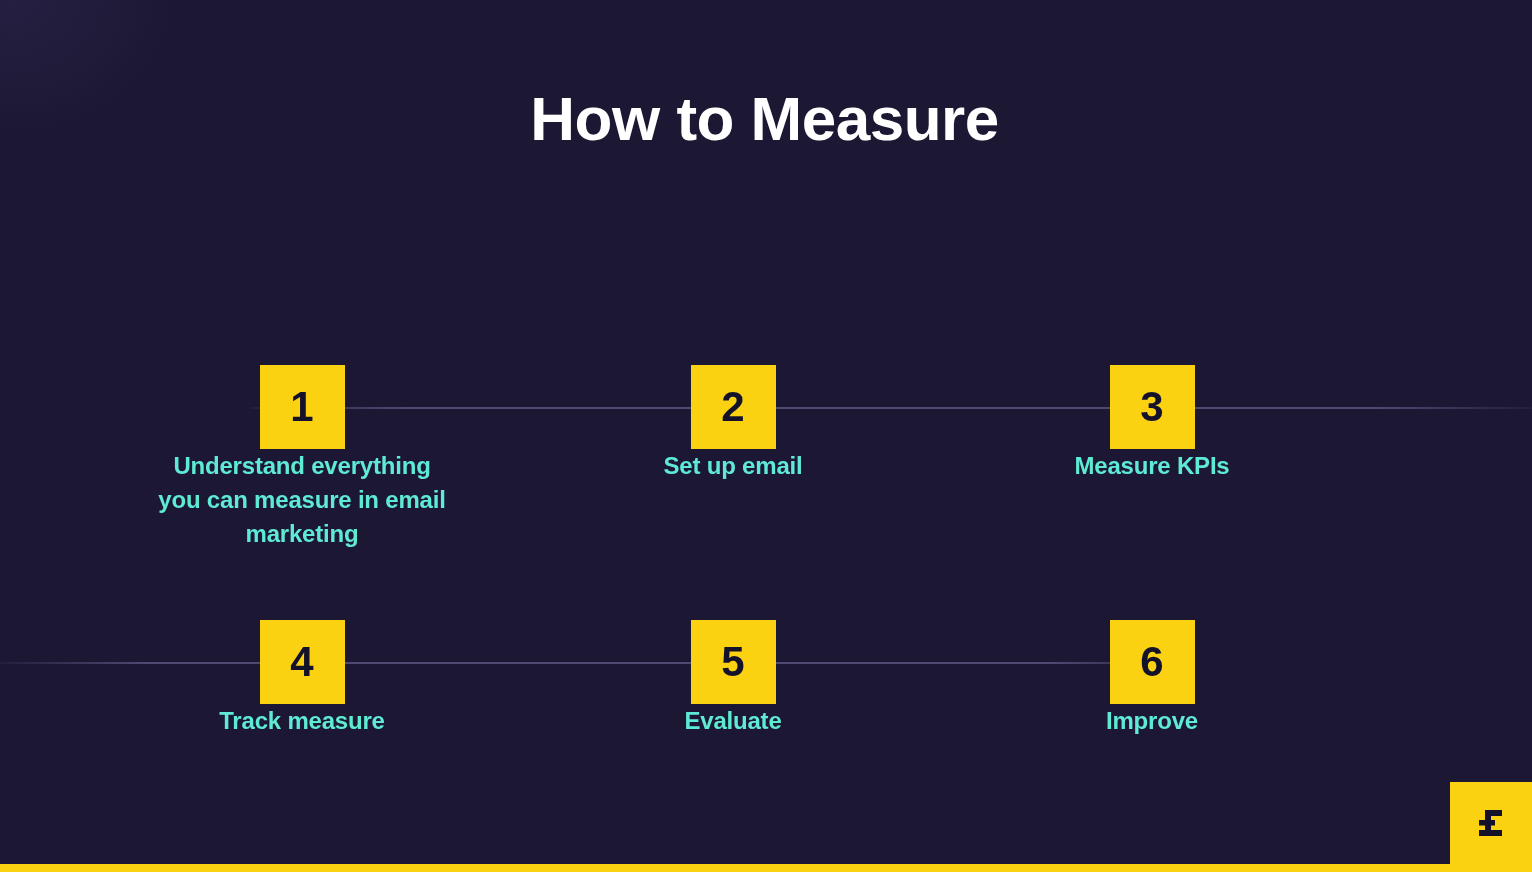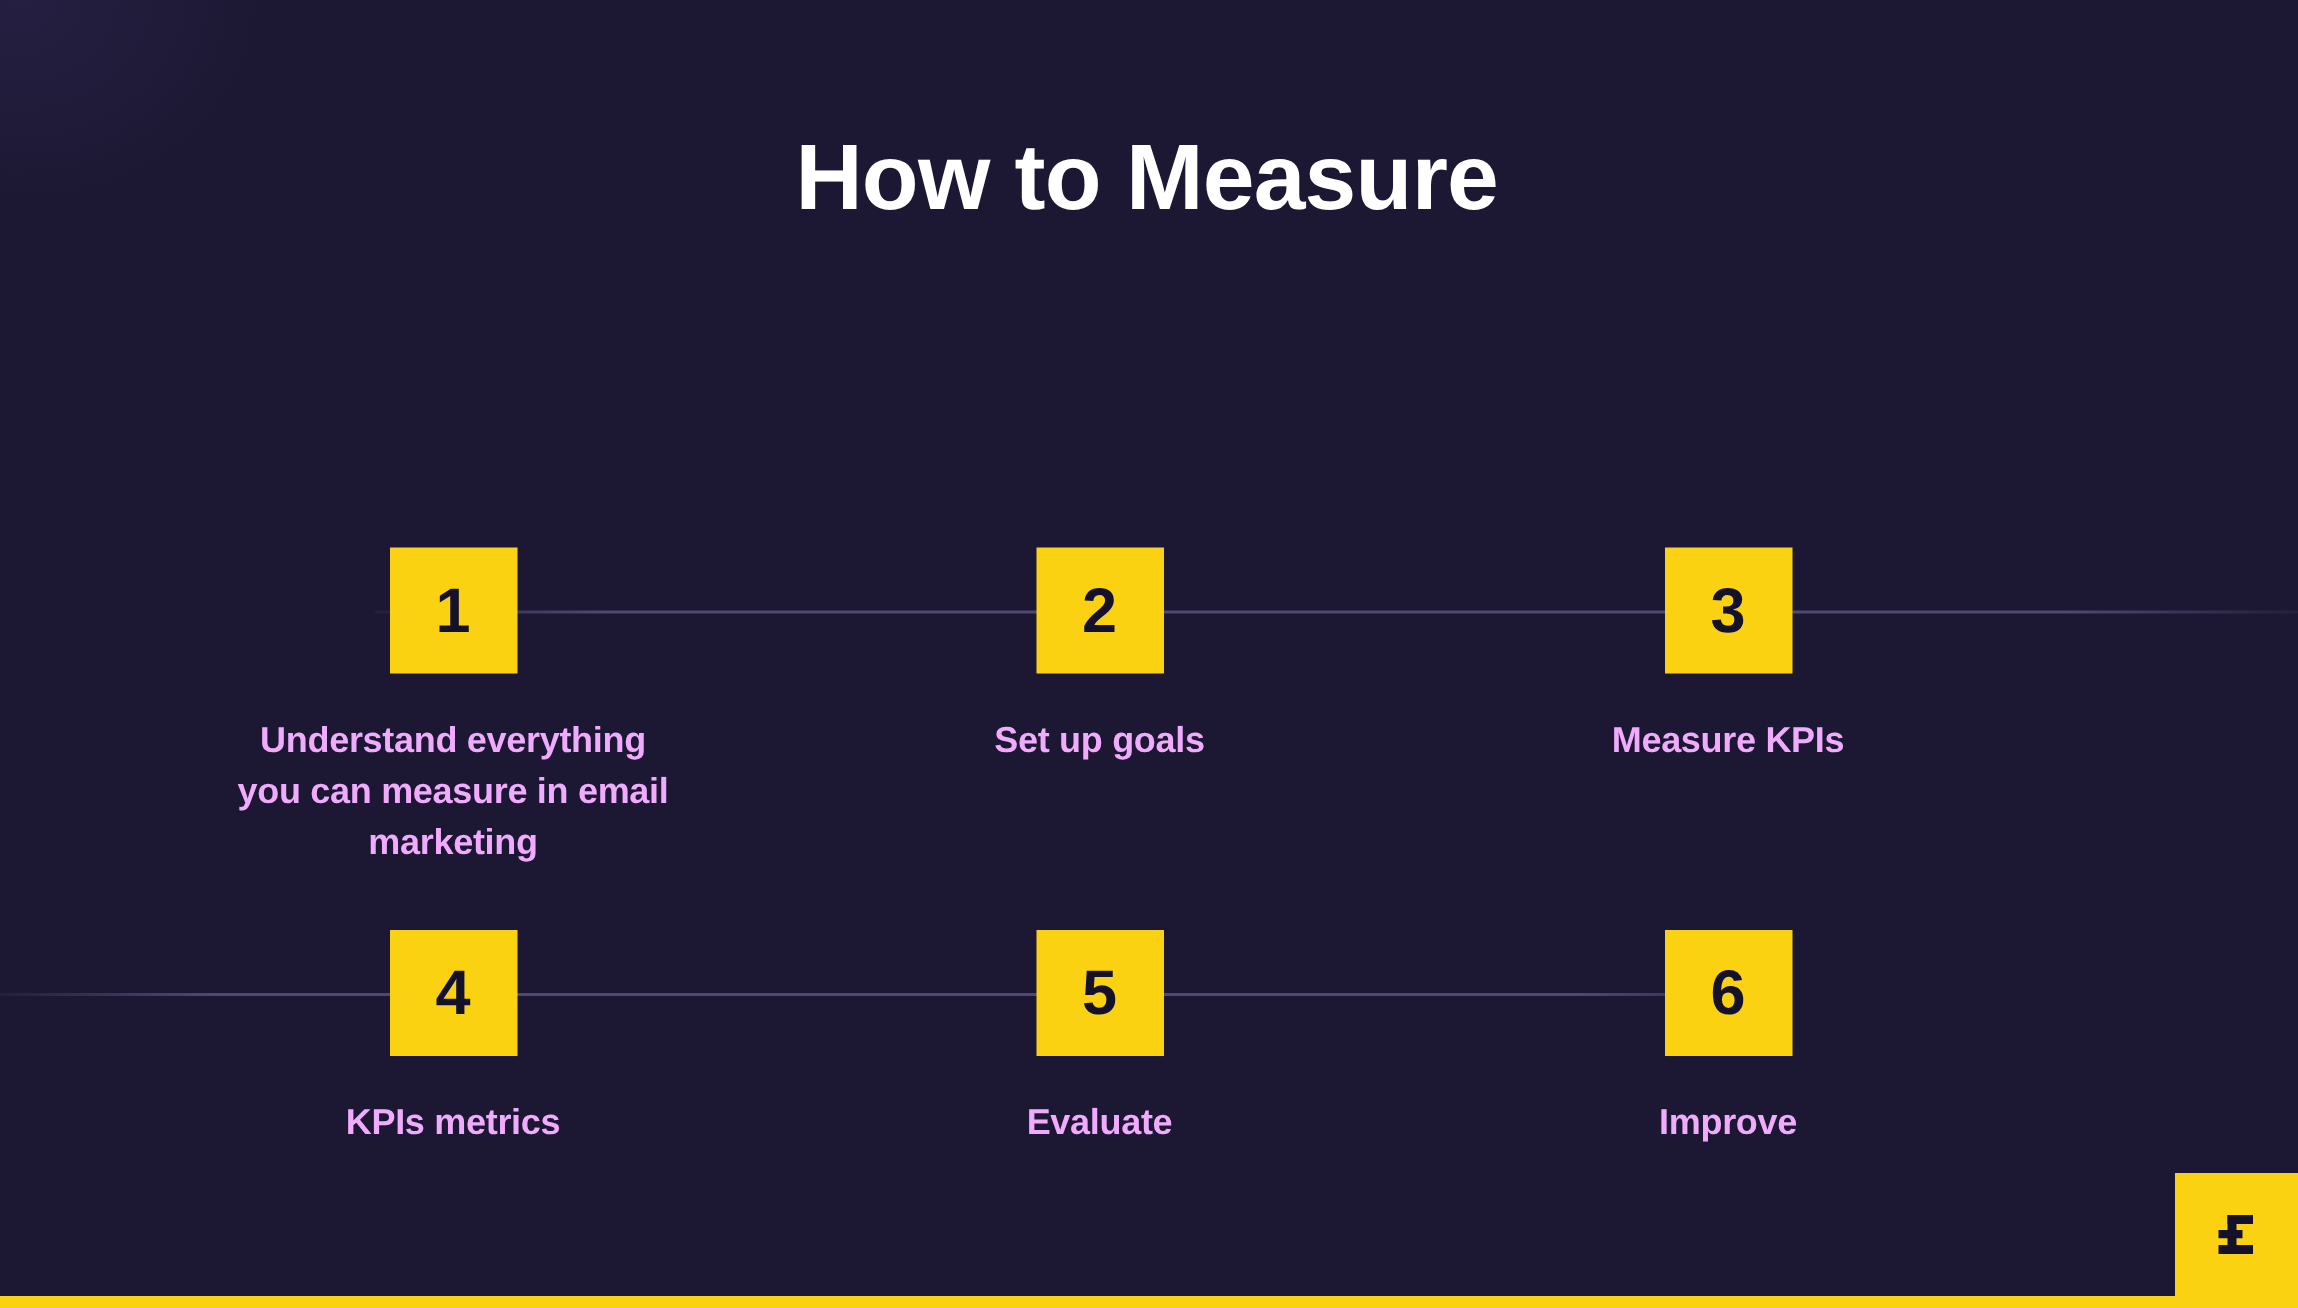--- a/index.html
+++ b/index.html
@@ -106,22 +106,21 @@
   }
   .num-box span {
     color: #14112a;
     font-size: 42px;
     font-weight: bold;
     line-height: 1;
     letter-spacing: 0px;
   }
 
   .step-label {
-    margin-top: 28px;
-    color: #f0abfc;
+    color: #5eead4;
     font-size: 24px;
     font-weight: bold;
     line-height: 34px;
     letter-spacing: -0.2px;
   }
   .step-label.narrow { width: 290px; margin-left: 5px; }
 
   
   #logo-badge {
     position: absolute;
@@ -164,39 +163,39 @@
       <div class="num-box">
         <span>1</span>
       </div>
       <div class="step-label narrow">Understand everything you can measure in email marketing</div>
     </div>
 
     <div class="step step-2">
       <div class="num-box">
         <span>2</span>
       </div>
-      <div class="step-label">Set up goals</div>
+      <div class="step-label">Set up email</div>
     </div>
 
     <div class="step step-3">
       <div class="num-box">
         <span>3</span>
       </div>
       <div class="step-label">Measure KPIs</div>
     </div>
   </div>
 
   <div class="row" id="row-2">
     <div class="connector" id="connector-row-2"></div>
 
     <div class="step step-4">
       <div class="num-box">
         <span>4</span>
       </div>
-      <div class="step-label">KPIs metrics</div>
+      <div class="step-label">Track measure</div>
     </div>
 
     <div class="step step-5">
       <div class="num-box">
         <span>5</span>
       </div>
       <div class="step-label">Evaluate</div>
     </div>
 
     <div class="step step-6">

